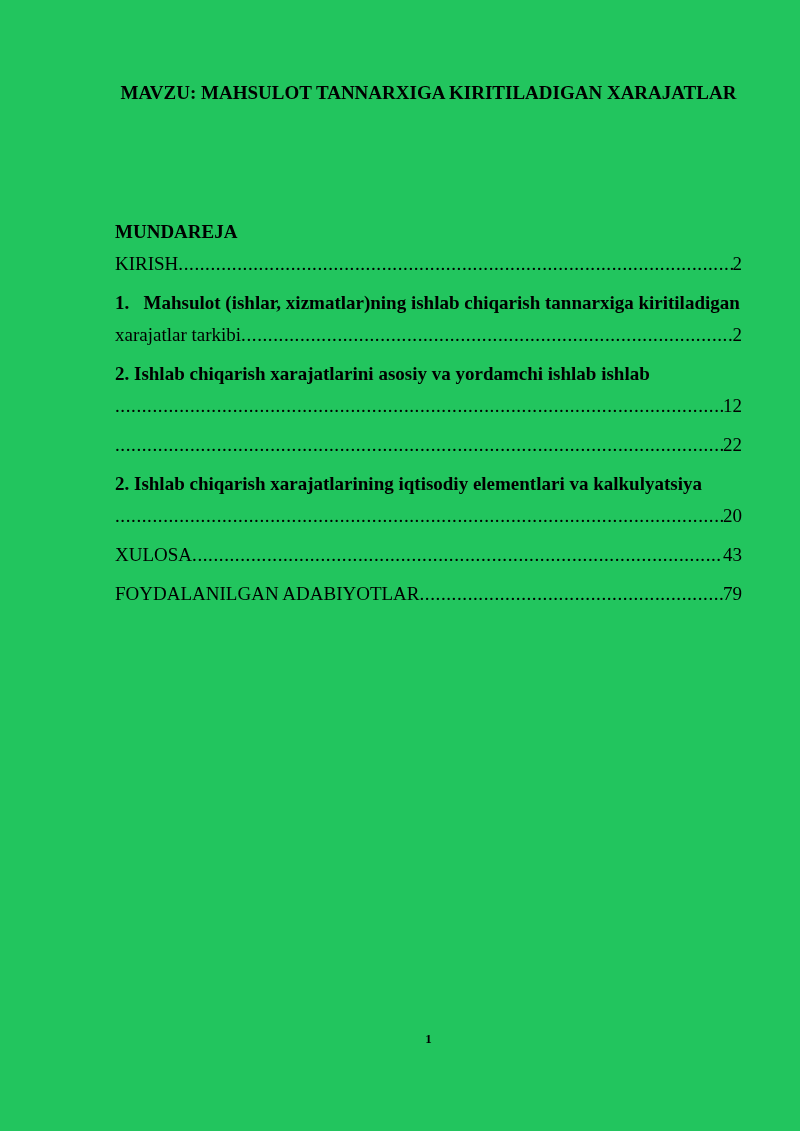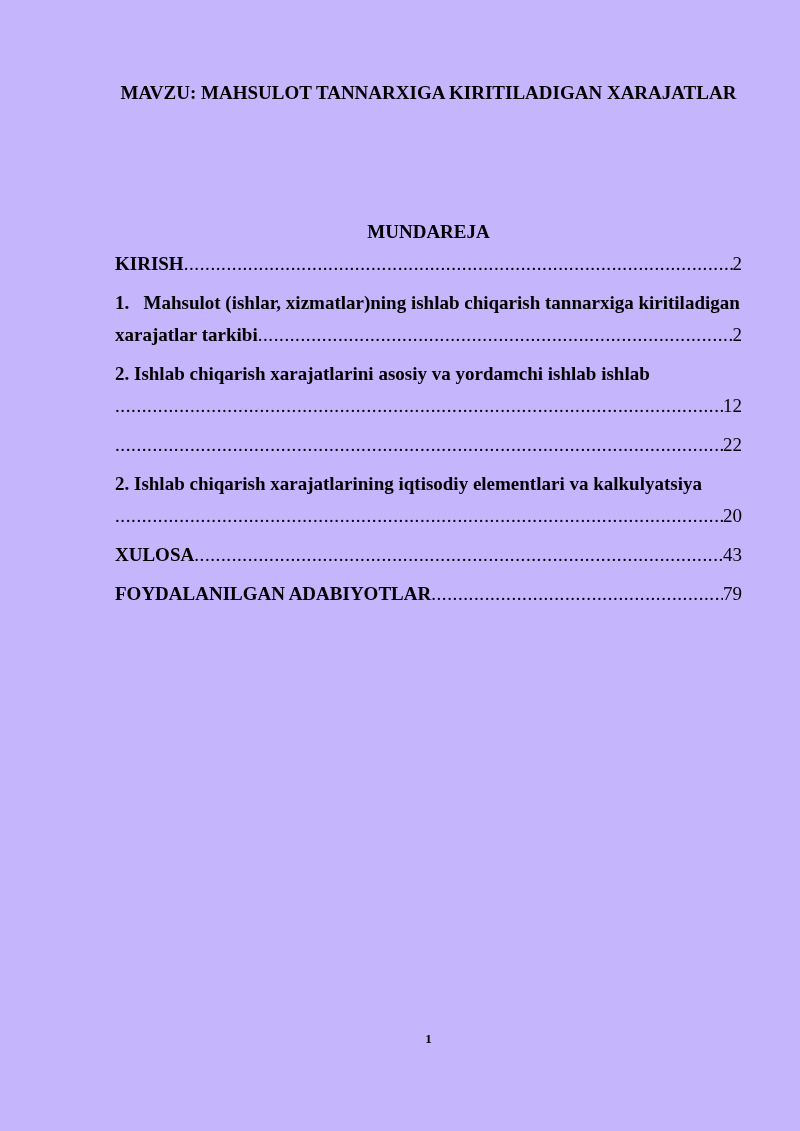--- a/index.html
+++ b/index.html
@@ -1,58 +1,57 @@
 <!DOCTYPE html>
 <html lang="uz"><head>
 <meta charset="utf-8">
 <style>
   html, body { margin: 0; padding: 0; background: #ffffff; }
   .page {
     position: relative;
     width: 800px;
     height: 1131px;
-    background: #c4b5fd;
+    background: #22c55e;
     color: #000000;
     font-family: "Liberation Serif", "DejaVu Serif", serif;
     overflow: hidden;
   }
   .content {
     position: absolute;
     left: 115px;
     top: 76px;
     width: 627px;
   }
   .title-block { text-align: center; }
   .title-line {
     font-size: 19px;
     font-weight: bold;
     line-height: 33px;
     white-space: pre;
   }
   .toc-heading {
     margin-top: 106px;
-    text-align: center;
     font-size: 19px;
     font-weight: bold;
     line-height: 33px;
   }
   .toc-list { margin: 0; padding: 0; }
   .toc-entry { margin: 0 0 7px 0; }
   .toc-line {
     font-size: 19px;
     font-weight: bold;
     line-height: 32px;
     white-space: pre;
   }
   .toc-lastline {
     display: flex;
     align-items: baseline;
   }
   .toc-text {
-    font-weight: bold;
+    font-weight: normal;
     white-space: pre;
     flex: 0 0 auto;
   }
   .dot-leader {
     flex: 1 1 auto;
     overflow: hidden;
     white-space: nowrap;
     font-weight: normal;
     min-width: 0;
   }

